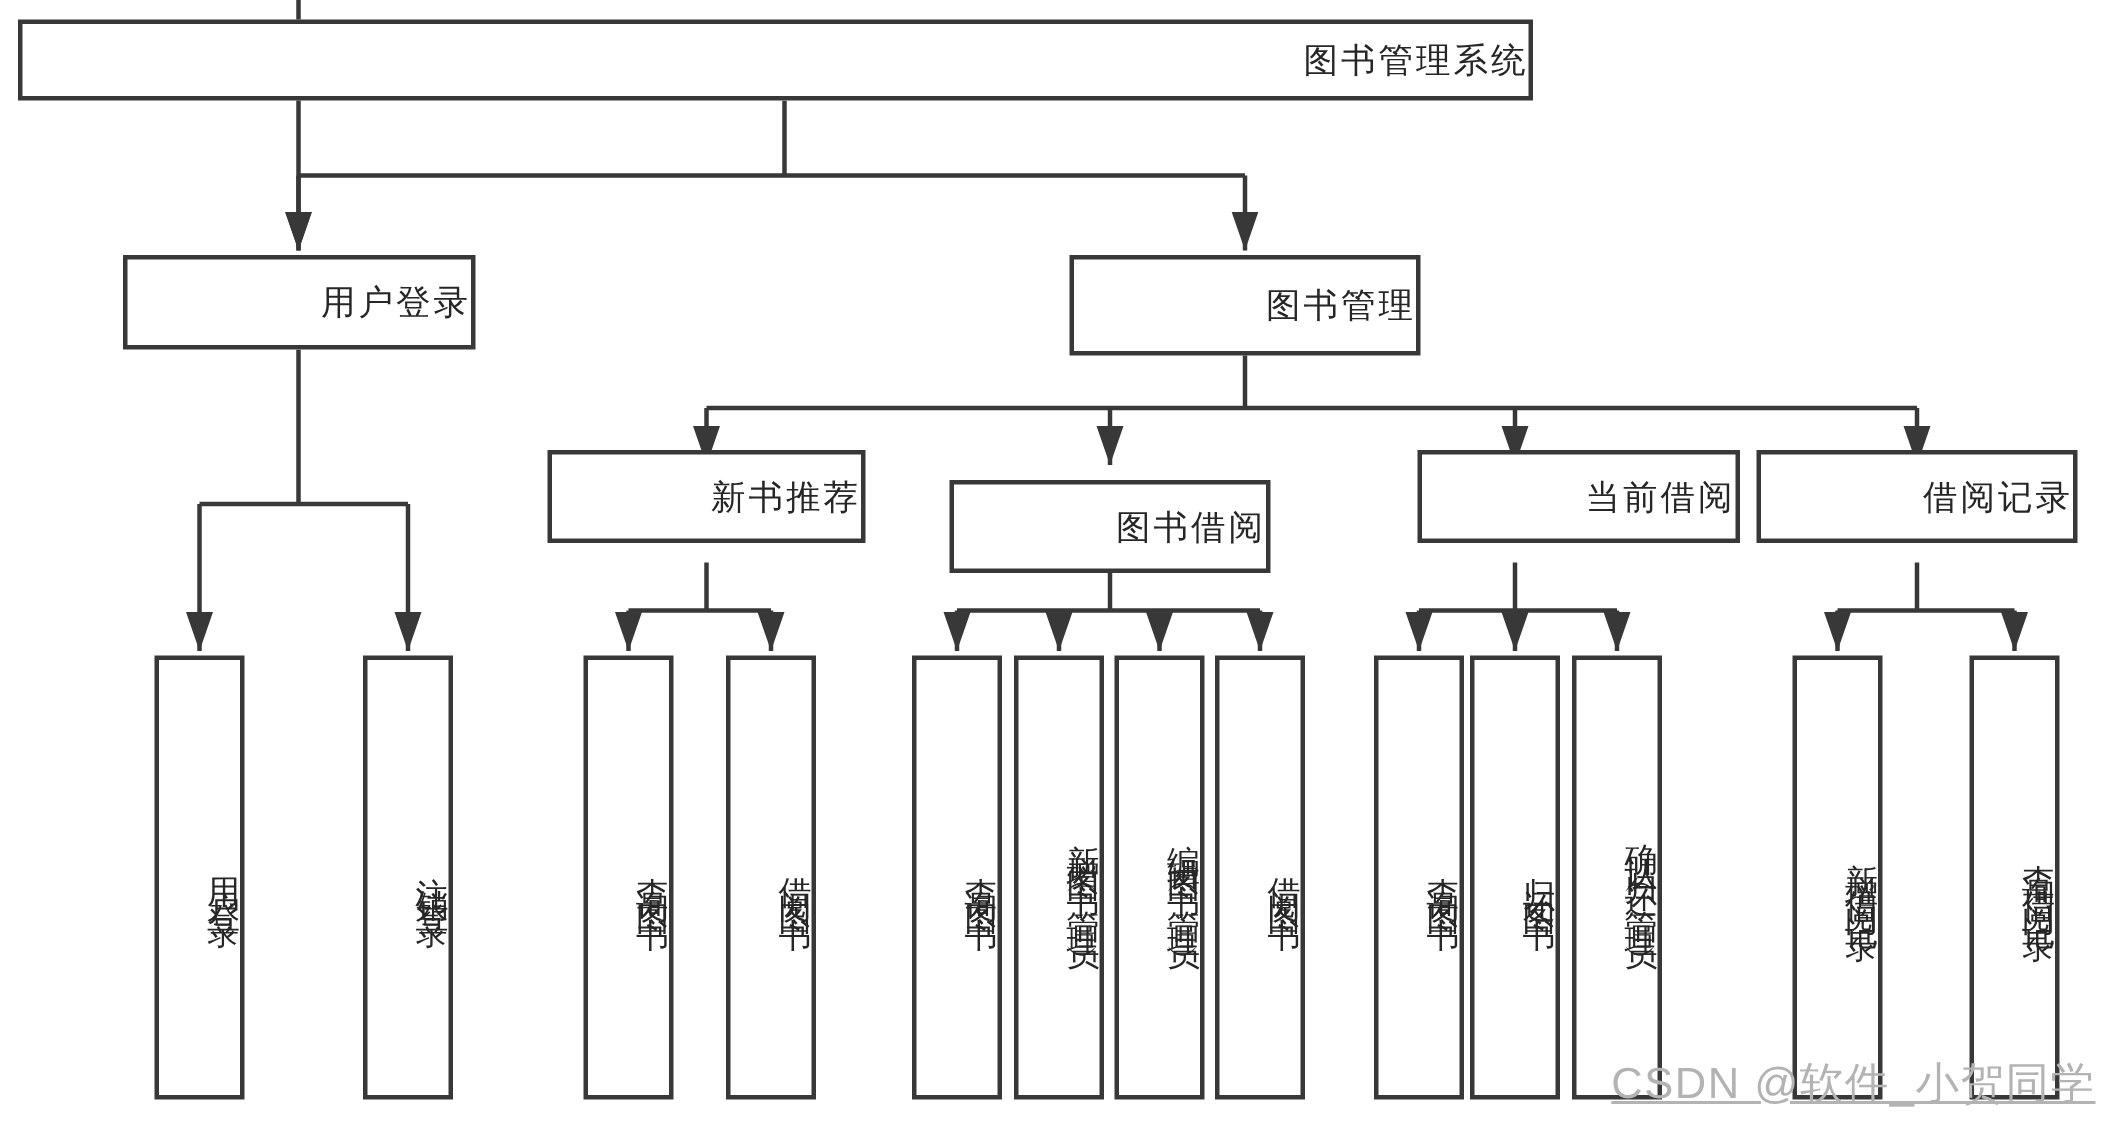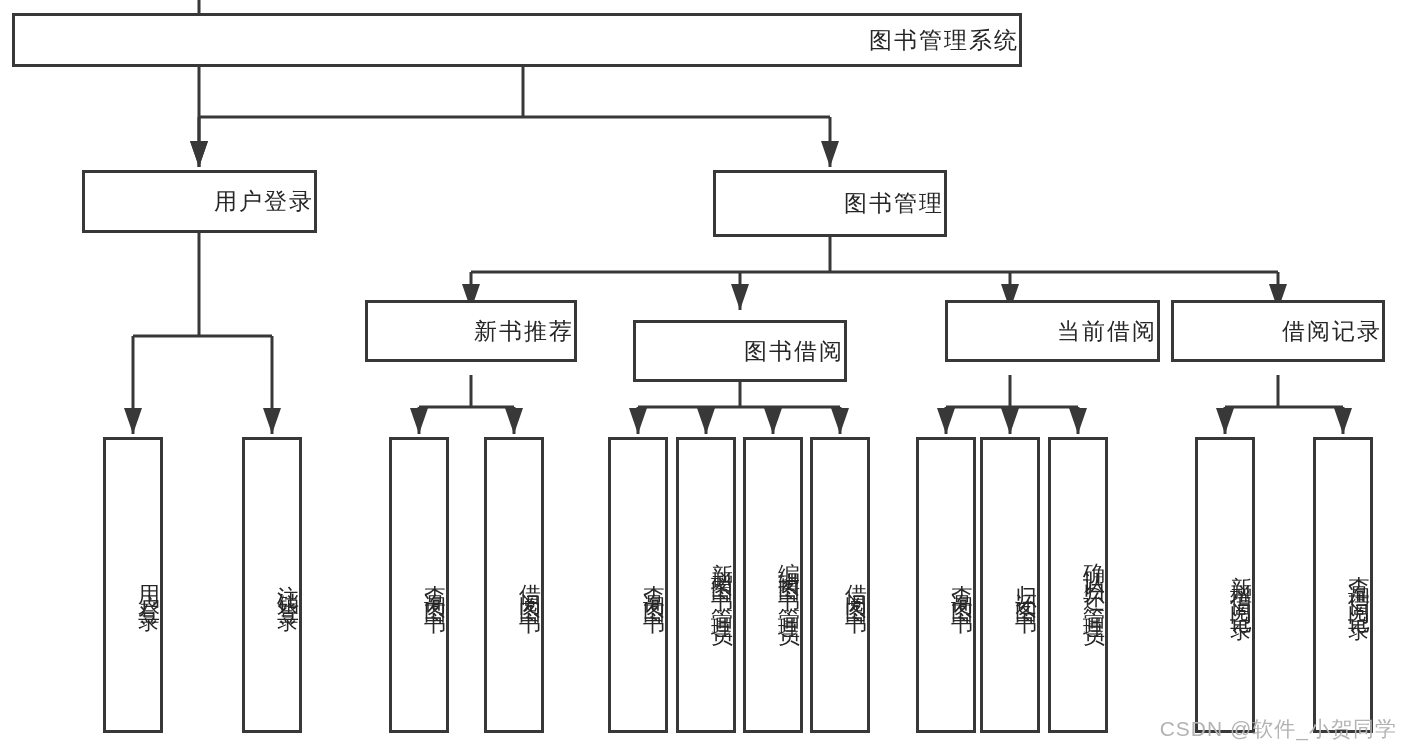--- a/index.html
+++ b/index.html
@@ -86,24 +86,25 @@
   .lf-c1 { left: 916px; }
   .lf-c2 { left: 980px; }
   .lf-c3 { left: 1048px; }
   .lf-r1 { left: 1195px; }
   .lf-r2 { left: 1313px; }
   .watermark {
     position: absolute;
     right: 8px;
     bottom: 4px;
     z-index: 3;
-    font-size: 21px;
+    font-size: 29px;
     color: var(--watermark);
     letter-spacing: 1px;
     white-space: nowrap;
+    text-decoration: underline;
   }
 </style>
 </head>
 <body>
 
 <div class="canvas">
 
   <svg class="connectors" viewBox="0 0 1405 747" xmlns="http://www.w3.org/2000/svg">
     <defs>
       <marker id="arrow" markerUnits="userSpaceOnUse" markerWidth="26" markerHeight="20" refX="26" refY="10" orient="auto">

